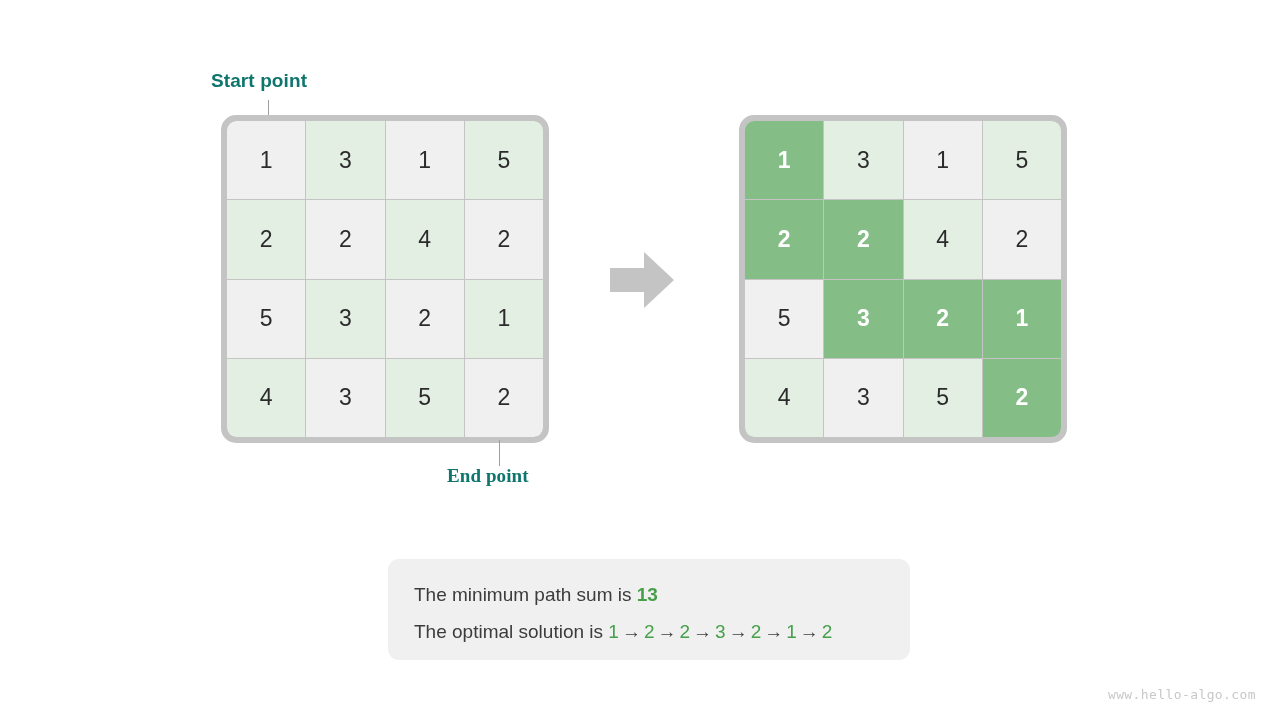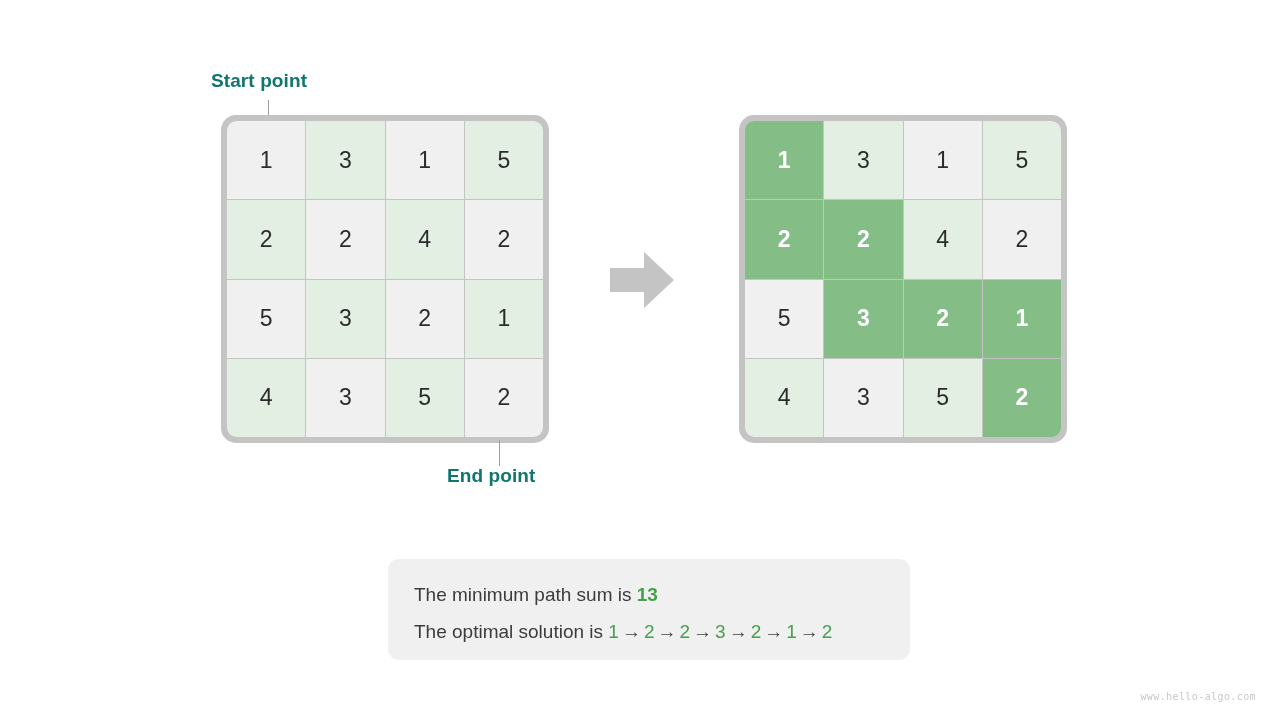--- a/index.html
+++ b/index.html
@@ -23,21 +23,21 @@
   .anno-label {
     position: absolute;
     font-family: "Liberation Sans", sans-serif;
     font-size: 19px;
     font-weight: bold;
     color: #0f766e;
     white-space: nowrap;
     letter-spacing: 0.1px;
   }
   #start-label { left: 211px; top: 70px; }
-  #end-label   { left: 447px; top: 465px; }
+  #end-label   { left: 447px; top: 465px; font-family: Liberation Serif, serif; }
 
   .anno-line {
     position: absolute;
     width: 1px;
     background: #9e9e9e;
   }
   #start-line { left: 268px; top: 100px;  height: 60px; }
   #end-line   { left: 499px; top: 440px;  height: 26px; }
 
   
@@ -119,21 +119,21 @@
     color: #3c3c3c;
     padding: 0 3px;
   }
 
   
   #watermark {
     position: absolute;
     right: 24px;
     bottom: 18px;
     font-family: "DejaVu Sans Mono", "Liberation Mono", monospace;
-    font-size: 10px;
+    font-size: 13px;
     color: #c8c8c8;
     letter-spacing: 0.4px;
     white-space: nowrap;
   }
 </style>
 </head>
 <body>
 
 <div id="stage">
 

